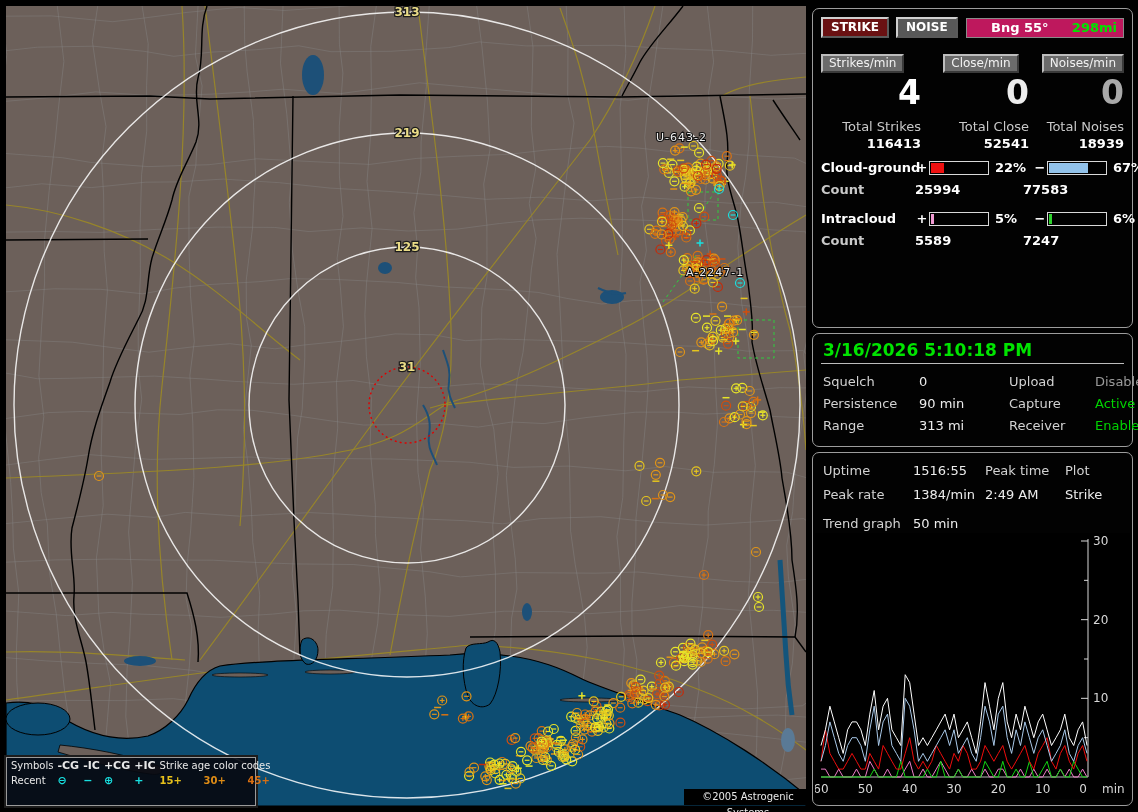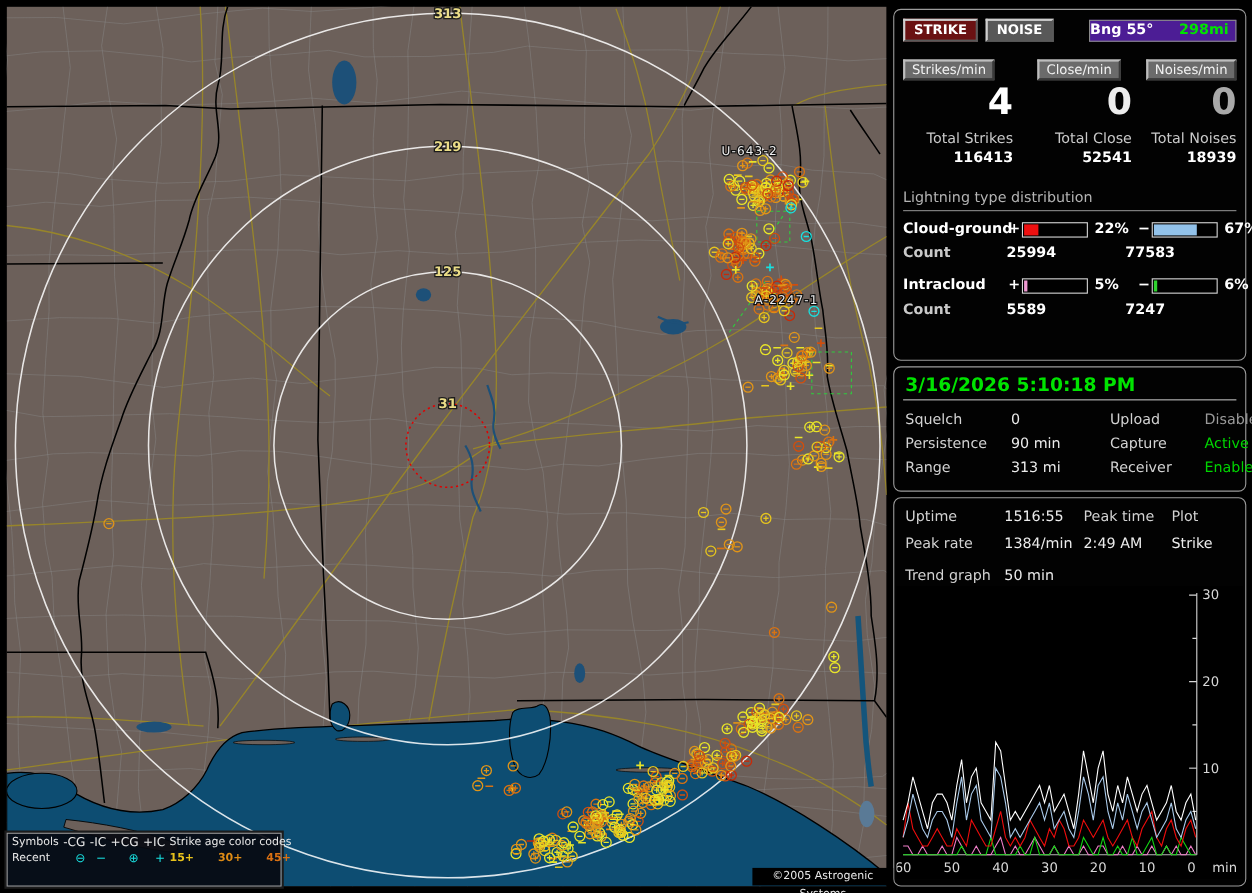--- a/index.html
+++ b/index.html
@@ -9,39 +9,39 @@
   
   #map-wrap{position:absolute;left:0;top:0;width:812px;height:812px;}
   #map-svg{position:absolute;left:6px;top:6px;}
 
   
   .map-legend{position:absolute;left:6px;top:757px;width:248px;height:47px;
     background:rgba(6,9,16,0.92);border:1px solid #9a9a9a;box-shadow:0 0 0 2px #1c1c1c;
     color:#e8e8e8;font-size:10px;line-height:15px;z-index:5;}
   .map-legend table{border-collapse:collapse;width:100%;margin-top:0px;}
   .map-legend td{padding:0 0 0 4px;white-space:nowrap;}
-  .leg-sym{font-size:11px;text-align:right;}
+  .leg-sym{font-size:11px;text-align:left;font-weight:bold;}
   .leg-age{text-align:left;font-weight:bold;}
   .copyright{position:absolute;left:684px;top:789px;width:128px;height:16px;background:#000;
     color:#e8e8e8;font-size:10px;line-height:16px;text-align:center;z-index:5;}
 
   
   .panel{position:absolute;background:#020202;border:1px solid #9c9c9c;border-radius:7px;
     color:#cccccc;font-size:13px;}
   #panel-stats{left:812px;top:8px;width:319px;height:318px;}
   #panel-status{left:812px;top:333px;width:319px;height:112px;}
   #panel-session{left:812px;top:452px;width:319px;height:352px;}
 
   .toprow{display:flex;align-items:center;margin:8px 8px 0 8px;}
   .btn{font-weight:bold;font-size:12px;padding:1px 8px 2px 8px;cursor:pointer;
     border:2px solid;border-color:#cfcfcf #5a5a5a #5a5a5a #cfcfcf;color:#fff;}
   .btn-strike{background:#6a1112;margin-right:7px;}
   .btn-noise{background:#585858;}
-  .bng-box{margin-left:auto;background:#4c1d95;border:1px solid #8a8a8a;width:126px;
-    display:flex;justify-content:space-between;padding:1px 6px 2px 0;font-weight:bold;font-size:13px;}
+  .bng-box{margin-left:auto;background:#be185d;border:1px solid #8a8a8a;width:126px;
+    display:flex;justify-content:space-between;padding:1px 6px 2px 24px;font-weight:bold;font-size:13px;}
   .bng-label{color:#fff;}
   .bng-dist{color:#00e400;}
 
   .stat-grid{display:grid;grid-template-columns:100px 108px 95px;margin:16px 8px 0 8px;column-gap:0;}
   .stat-col{display:flex;flex-direction:column;}
   .mini-btn{font-size:12px;color:#f2f2f2;background:#6b6b6b;padding:0px 6px 1px 6px;cursor:pointer;
     border:2px solid;border-color:#bdbdbd #3a3a3a #3a3a3a #bdbdbd;align-self:flex-start;white-space:nowrap;}
   .stat-col.c2 .mini-btn{align-self:center;margin-left:12px;}
   .stat-col.c3 .mini-btn{align-self:flex-end;}
   .big-num{font-size:33px;font-weight:bold;color:#ffffff;text-align:right;line-height:36px;margin-top:2px;}
@@ -2136,21 +2136,20 @@
         <div class="tot-val">52541</div>
       </div>
       <div class="stat-col c3">
         <div class="mini-btn">Noises/min</div>
         <div class="big-num">0</div>
         <div class="tot-label">Total Noises</div>
         <div class="tot-val">18939</div>
       </div>
     </div>
 
-    <div class="dist-title">Lightning type distribution</div>
 
     <div class="dist-row">
       <div class="dist-label">Cloud-ground</div>
       <div class="sign">+</div>
       <div class="bar">
           <div class="bar-fill" style="width: 22%; background: rgb(238, 16, 16);"></div>
         </div>
       <div class="pct">22%</div>
       <div class="sign">−</div>
       <div class="bar">

